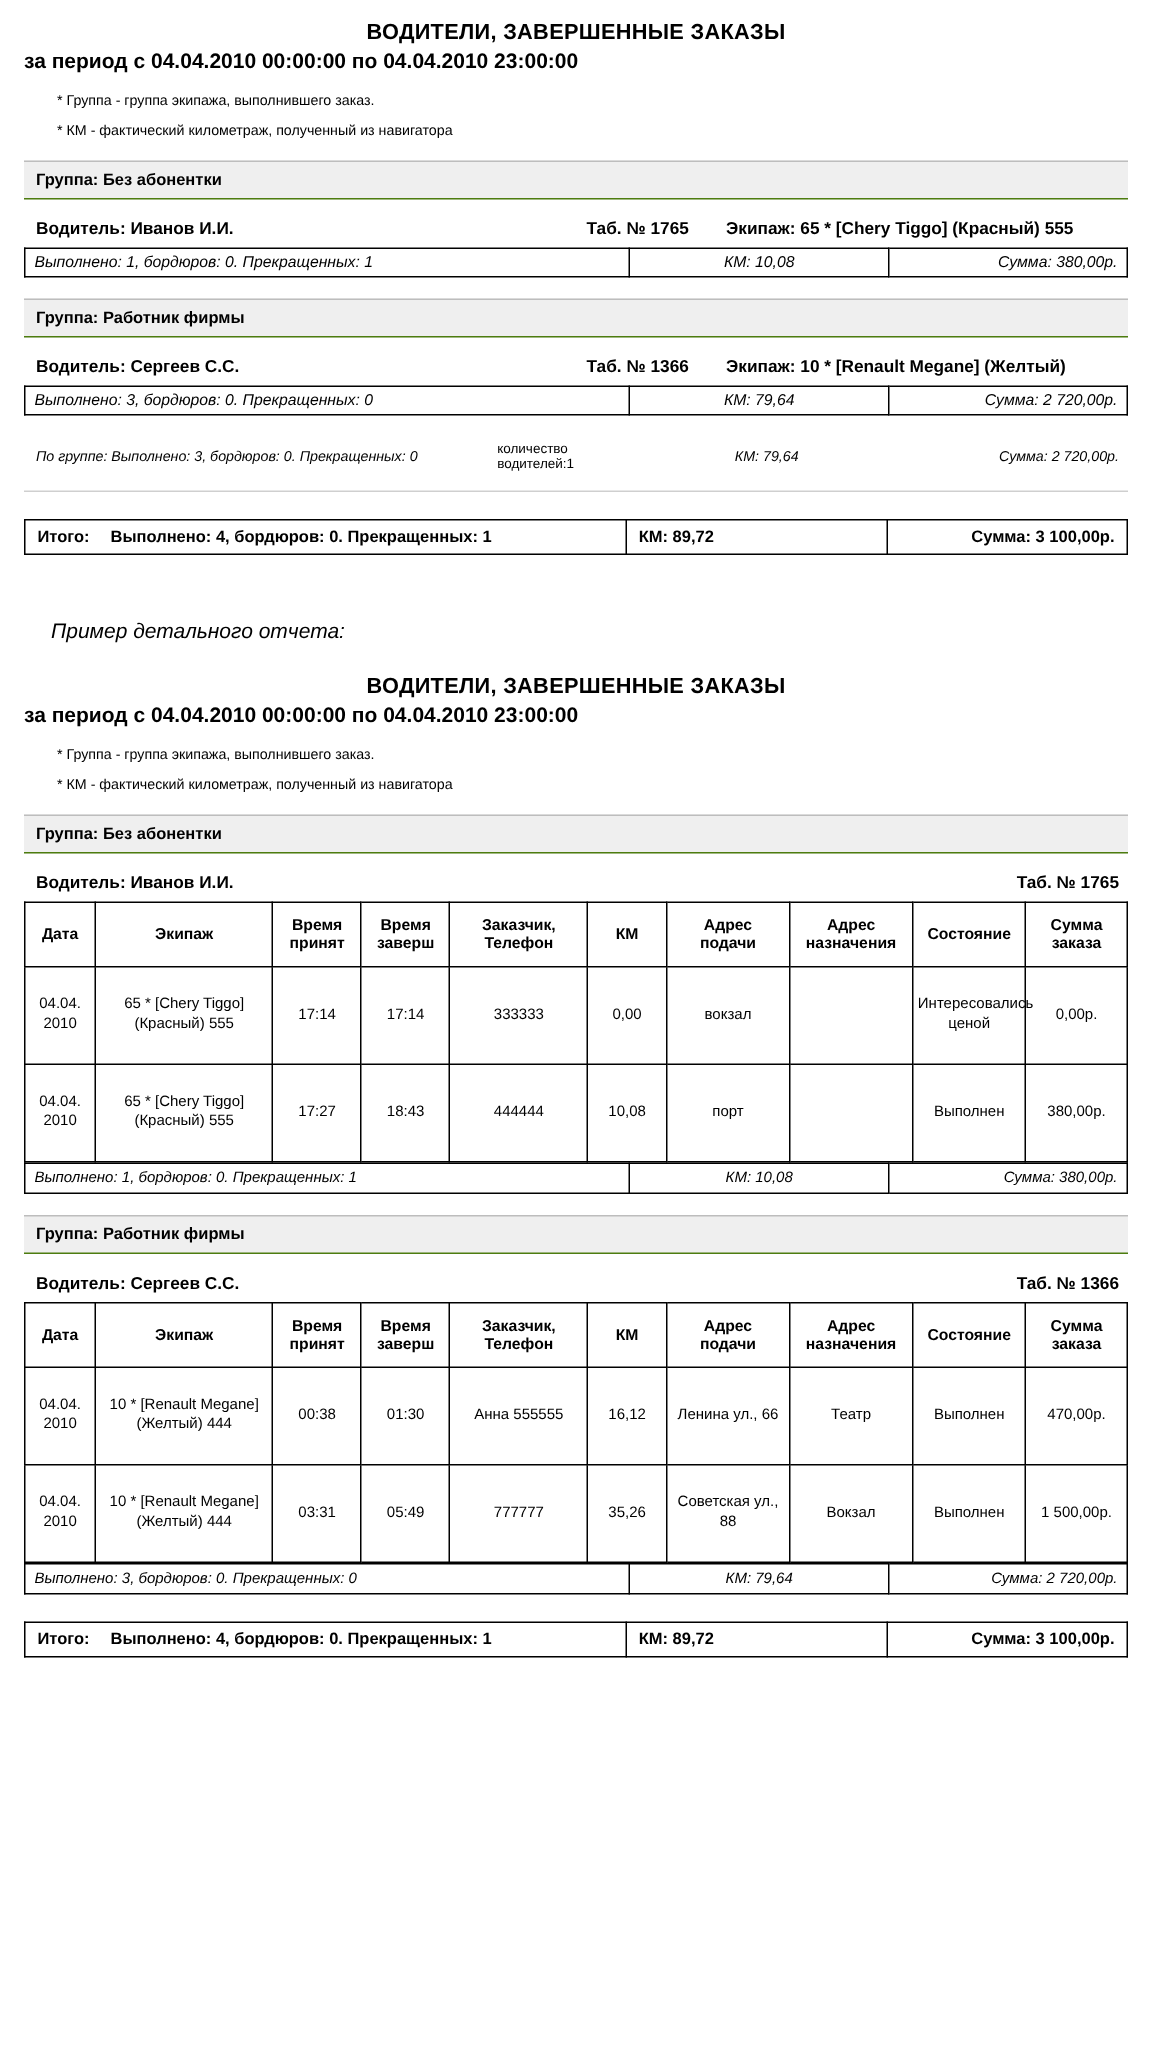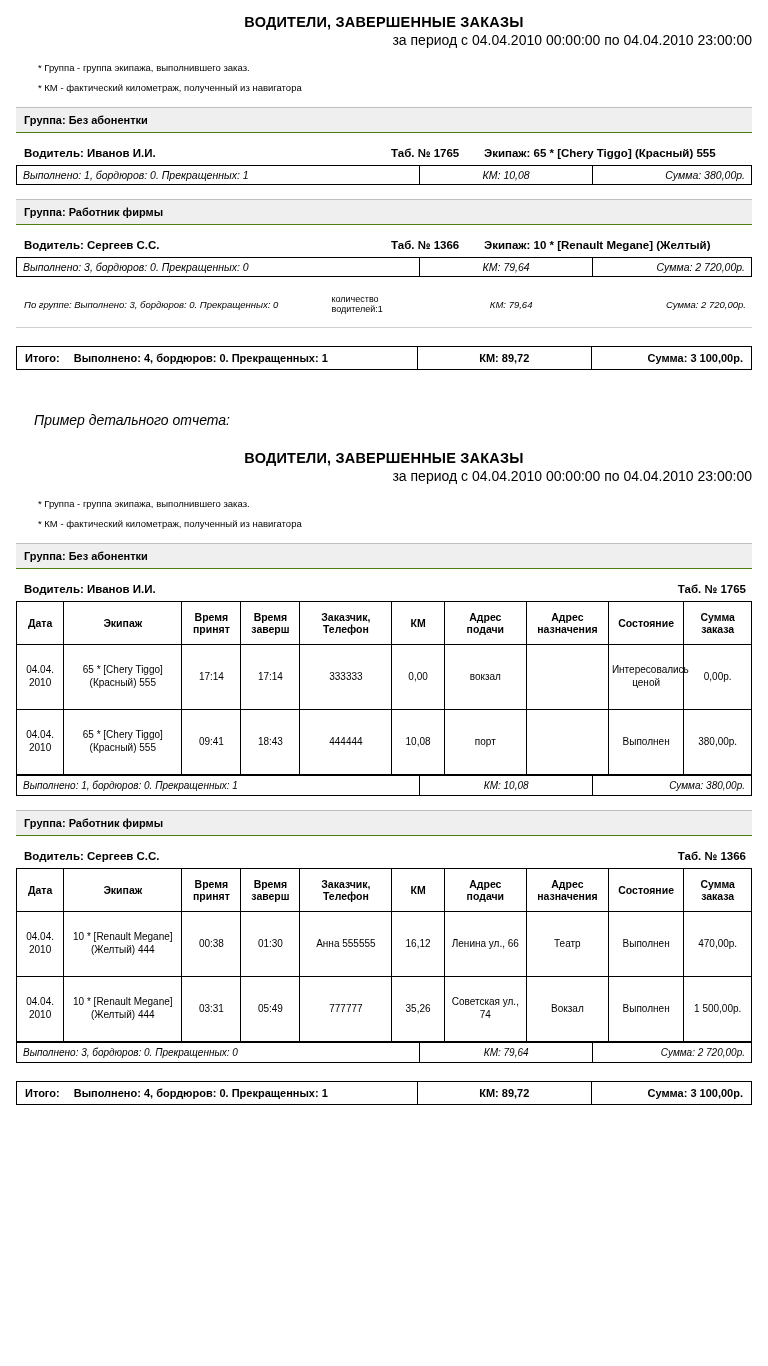--- a/index.html
+++ b/index.html
@@ -20,22 +20,22 @@
     padding: 10px 16px 6px 16px;
   }
   .report-title {
     text-align: center;
     font-weight: bold;
     font-size: 14.5px;
     letter-spacing: 0.2px;
     margin: 4px 0 0 0;
   }
   .report-subtitle {
-    text-align: right;
-    font-weight: normal;
+    text-align: left;
+    font-weight: bold;
     font-size: 14px;
     margin: 2px 0 0 0;
   }
   .notes {
     margin: 14px 0 0 0;
     padding-left: 22px;
   }
   .note {
     font-size: 9.5px;
     margin-bottom: 9px;
@@ -109,21 +109,21 @@
     font-size: 11px;
     margin-top: 18px;
     background: #e8e8e8;
   }
   table.total td {
     border: 1px solid #000;
     padding: 5px 8px;
     background: #ffffff;
   }
   table.total td.t1 { width: 56%; }
-  table.total td.t2 { width: 23%; text-align: center; }
+  table.total td.t2 { width: 23%; }
   table.total td.t3 { width: 21%; text-align: right; }
   .total-label { margin-right: 14px; }
 
   .section-caption {
     font-style: italic;
     font-weight: normal;
     font-size: 14px;
     margin: 42px 0 22px 18px;
   }
 
@@ -324,21 +324,21 @@
           <td>333333</td>
           <td>0,00</td>
           <td>вокзал</td>
           <td></td>
           <td>Интересовались ценой</td>
           <td class="num">0,00р.</td>
         </tr>
         <tr>
           <td>04.04. 2010</td>
           <td>65 * [Chery Tiggo] (Красный) 555</td>
-          <td>09:41</td>
+          <td>17:27</td>
           <td>18:43</td>
           <td>444444</td>
           <td>10,08</td>
           <td>порт</td>
           <td></td>
           <td>Выполнен</td>
           <td class="num">380,00р.</td>
         </tr>
       </tbody>
     </table>
@@ -414,21 +414,21 @@
           <td>Выполнен</td>
           <td class="num">470,00р.</td>
         </tr>
         <tr>
           <td>04.04. 2010</td>
           <td>10 * [Renault Megane] (Желтый) 444</td>
           <td>03:31</td>
           <td>05:49</td>
           <td>777777</td>
           <td>35,26</td>
-          <td>Советская ул., 74</td>
+          <td>Советская ул., 88</td>
           <td>Вокзал</td>
           <td>Выполнен</td>
           <td class="num">1 500,00р.</td>
         </tr>
       </tbody>
     </table>
 
     <table class="detailsum">
       <tbody>
           <tr>

